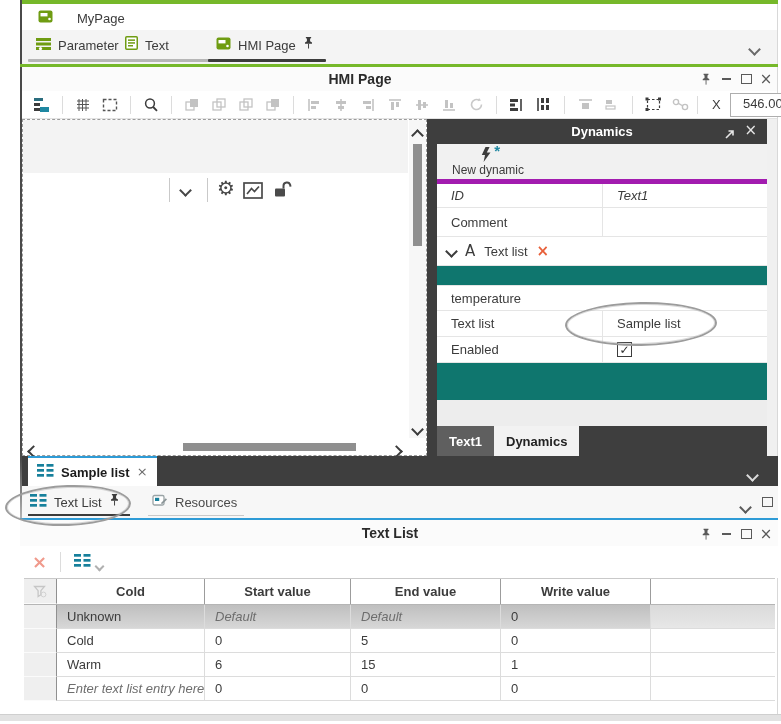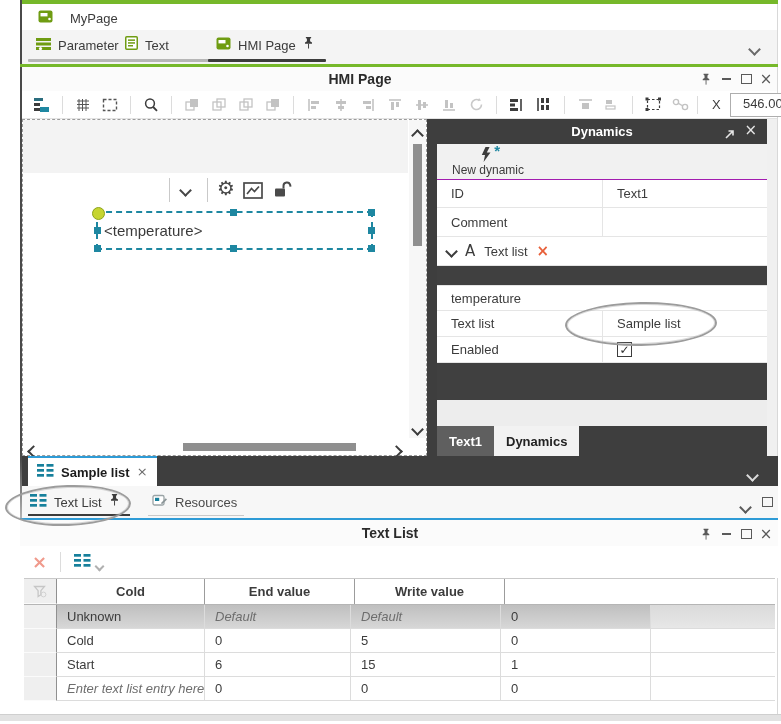--- a/index.html
+++ b/index.html
@@ -9,21 +9,21 @@
   .t13{font-size:13px;color:#3c3c3c;}
   .bold{font-weight:bold;}
   .flex{display:flex;align-items:center;}
 
   
   .green-top{left:20px;top:0;width:758px;height:4px;background:#76b82a;}
   .left-border{left:20px;top:0;width:2px;height:560px;background:linear-gradient(180deg,#4a4a4a 82%,rgba(74,74,74,0));}
   .right-border{left:777px;top:4px;width:1px;height:710px;background:#d8d8d8;}
 
   
-  .doc-tab{left:32px;top:6px;height:24px;gap:17px;padding:0 6px;cursor:default;align-items:center;}
+  .doc-tab{left:32px;top:6px;height:24px;gap:24px;padding:0 6px;cursor:default;align-items:center;}
   .navrow{left:22px;top:30px;width:755px;height:34px;background:#f4f4f4;}
   .nav-tab{top:32px;height:26px;gap:7px;padding:0 8px;}
   .nav-underline{position:absolute;left:0;right:0;bottom:-4px;height:3px;background:#b6b6b6;border-radius:1px;}
   .nav-underline.active{background:#3c3c3c;}
 
   .green-divider{left:20px;top:64px;width:758px;height:3px;background:#76b82a;}
 
   
   .panel-titlebar{background:#fbfbfb;}
   .ptitle{font-size:14px;font-weight:bold;color:#2b2b2b;}
@@ -60,21 +60,21 @@
 
   .selection{left:73px;top:91px;width:277px;height:39px;border:2px dashed #1e87a1;box-sizing:border-box;}
   .handle{position:absolute;width:7px;height:7px;background:#1e87a1;}
   .rotdot{position:absolute;left:-6px;top:-6px;width:11px;height:11px;border-radius:50%;background:#c6d531;border:1px solid #8da41c;}
   .sel-text{position:absolute;left:6px;top:0;height:35px;line-height:35px;font-size:15px;color:#3a3a3a;white-space:nowrap;}
 
   .splitter{left:427px;top:119px;width:10px;height:337px;background:#3e3e3e;}
   .right-gutter{left:767px;top:119px;width:10px;height:337px;background:#f0f0f0;}
 
   
-  .dyn{left:437px;top:119px;width:330px;height:337px;background:#404040;}
+  .dyn{left:437px;top:119px;width:330px;height:337px;background:#0f766e;}
   .dyn-titlebar{left:0;top:0;width:330px;height:25px;background:#3e3e3e;}
   .dyn-title{width:100%;text-align:center;color:#fff;font-size:13px;font-weight:bold;line-height:25px;}
   .dyn-toolbar{left:0;top:25px;width:330px;height:35px;background:#f1f1f1;}
   .newdyn{position:absolute;left:10px;top:1px;width:82px;height:33px;display:flex;flex-direction:column;align-items:center;justify-content:center;gap:1px;}
   .newdyn .lbl{font-size:12px;color:#3c3c3c;}
   .boltwrap{position:relative;width:16px;height:15px;}
   .boltstar{position:absolute;right:-4px;top:-5px;color:#1e87a1;font-size:15px;font-weight:bold;}
   .grow{position:absolute;left:0;width:330px;display:flex;border-bottom:1px solid #e5e5e5;box-sizing:border-box;background:#fff;}
   .gcell-l{width:166px;border-right:1px solid #e5e5e5;box-sizing:border-box;padding-left:14px;display:flex;align-items:center;}
   .gcell-v{flex:1;padding-left:14px;display:flex;align-items:center;}
@@ -381,32 +381,20 @@
           <polyline points="4,12 8.5,6.5 11.5,9.5 16,4.5" fill="none" stroke="#4a4a4a" stroke-width="1.7"></polyline>
         </svg>
     </span>
     <span class="abs mini-icn" style="left:250px;top:60px;">
       <svg width="20" height="17" viewBox="0 0 20 17">
           <rect x="2" y="8.5" width="10" height="8" rx="1" fill="#4a4a4a"></rect>
           <path d="M10.5 8.5 V5.8 A3.4 3.4 0 0 1 17.2 5 l.3 1.6" fill="none" stroke="#4a4a4a" stroke-width="2"></path>
         </svg>
     </span>
 
-    <div class="abs selection">
-      <span class="sel-text">&lt;temperature&gt;</span>
-      <span class="handle" style="left:-4px;top:-4px;"></span>
-      <span class="handle" style="left:132px;top:-4px;"></span>
-      <span class="handle" style="right:-4px;top:-4px;"></span>
-      <span class="handle" style="left:-4px;top:14px;"></span>
-      <span class="handle" style="right:-4px;top:14px;"></span>
-      <span class="handle" style="left:-4px;bottom:-4px;"></span>
-      <span class="handle" style="left:132px;bottom:-4px;"></span>
-      <span class="handle" style="right:-4px;bottom:-4px;"></span>
-      <span class="rotdot"></span>
-    </div>
 
     <div class="abs vscroll">
       <span class="abs scroll-arrow" style="left:4px;top:6px;"><span class="chv up"></span></span>
       <div class="abs vthumb"></div>
       <span class="abs scroll-arrow" style="left:4px;top:300px;"><span class="chv"></span></span>
     </div>
 
     <div class="abs hscroll">
       <span class="abs scroll-arrow" style="left:6px;top:4px;"><span class="chv left"></span></span>
       <div class="abs hthumb"></div>
@@ -433,21 +421,21 @@
         <span class="boltwrap">
           <svg width="13" height="15" viewBox="0 0 13 15">
               <polygon points="5.5,0 1.8,8 5,8 3.6,15 10.5,5.5 6.8,5.5 9.6,0" fill="#3c3c3c"></polygon>
             </svg>
           <span class="boltstar">*</span>
         </span>
         <span class="lbl">New dynamic</span>
       </div>
     </div>
 
-    <div class="grow" style="top:60px;height:29px;border-top:1px solid #a21caf;">
+    <div class="grow" style="top:60px;height:29px;border-top:5px solid #a21caf;font-style:italic;">
       <div class="gcell-l t13">ID</div>
       <div class="gcell-v t13">Text1</div>
     </div>
     <div class="grow" style="top:89px;height:29px;">
       <div class="gcell-l t13">Comment</div>
       <div class="gcell-v t13"></div>
     </div>
 
     <div class="dsection">
       <span style="color:#3c3c3c;"><span class="chv"></span></span>
@@ -570,20 +558,21 @@
 
   <div class="abs table">
     <div class="trow thead">
       <div class="gut" style="height:25px;">
         <svg width="14" height="13">
             <path d="M1.5 1.5 h10 l-3.6 4.2 v4 l-2.8 1.8 v-5.8 z" fill="none" stroke="#c6c6c6" stroke-width="1.3"></path>
             <circle cx="10.5" cy="9.5" r="2.4" fill="none" stroke="#d2d2d2" stroke-width="1"></circle>
           </svg>
       </div>
       <div class="th c-text">Cold</div>
+      <div class="th c-start">Start value</div>
       <div class="th c-end">End value</div>
       <div class="th c-write">Write value</div>
       <div class="th c-empty" style="border-right:none;"></div>
     </div>
 
     <div class="trow">
       <div class="gut"></div>
       <div class="td c-text hl">Unknown</div>
       <div class="td c-start hl italic">Default</div>
       <div class="td c-end hl italic">Default</div>
@@ -595,21 +584,21 @@
       <div class="gut"></div>
       <div class="td c-text">Cold</div>
       <div class="td c-start">0</div>
       <div class="td c-end">5</div>
       <div class="td c-write">0</div>
       <div class="td c-empty"></div>
     </div>
 
     <div class="trow">
       <div class="gut"></div>
-      <div class="td c-text">Start</div>
+      <div class="td c-text">Warm</div>
       <div class="td c-start">6</div>
       <div class="td c-end">15</div>
       <div class="td c-write">1</div>
       <div class="td c-empty"></div>
     </div>
 
     <div class="trow">
       <div class="gut"></div>
       <div class="td c-text italic">Enter text list entry here</div>
       <div class="td c-start">0</div>

